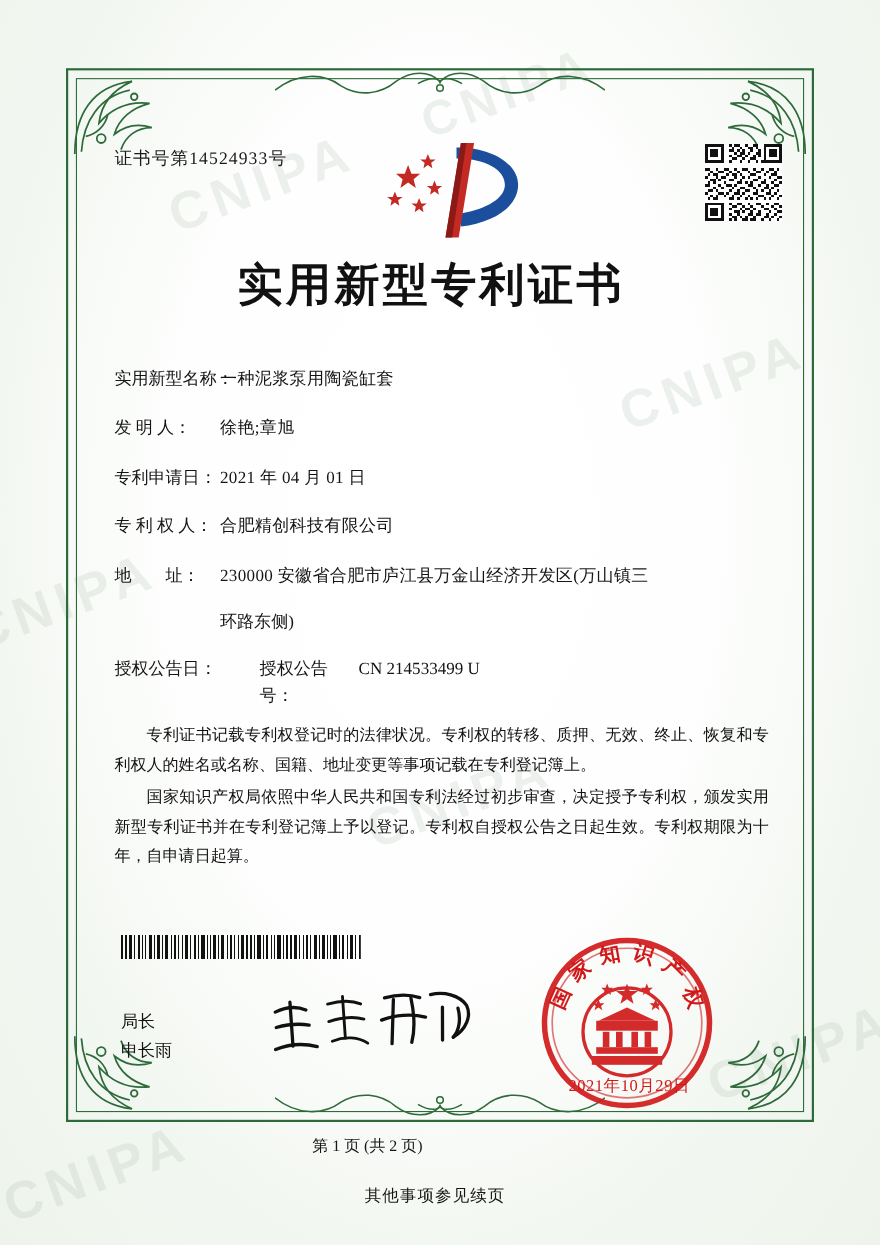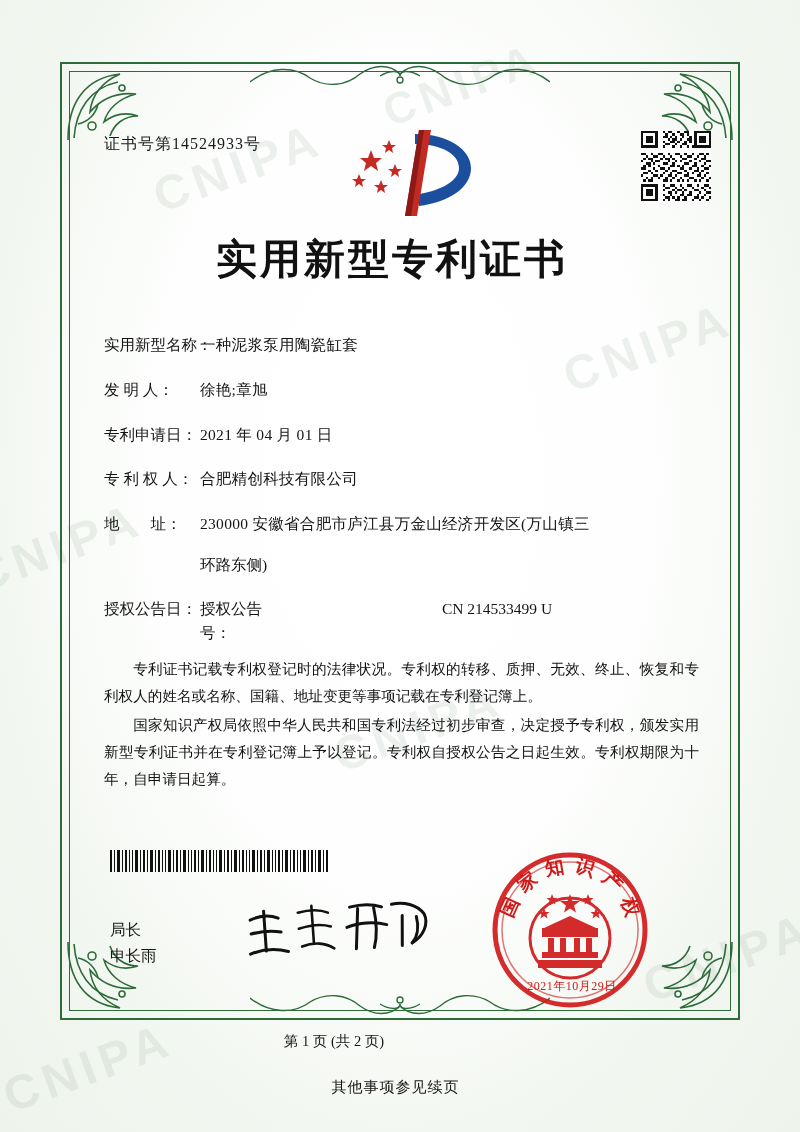--- a/index.html
+++ b/index.html
@@ -126,22 +126,23 @@
     white-space: pre;
   }
   .field-value {
     flex: 1 1 auto;
     letter-spacing: 0.3px;
   }
   .field-row.two-col .field-value { flex: 0 0 auto; width: 250px; }
   .field-label2 {
     width: 90px;
     flex: 0 0 90px;
-  }
-  .field-value2 { flex: 1 1 auto; text-align: center; }
+    margin-left: 36px;
+  }
+  .field-value2 { flex: 1 1 auto; }
   .addr-second {
     margin-left: 96px;
     margin-top: 20px;
   }
 
   
   #body-text {
     position: absolute;
     left: 104px; top: 656px;
     width: 595px;
@@ -186,21 +187,21 @@
   #official-seal {
     position: absolute;
     left: 490px; top: 850px;
     width: 160px; height: 160px;
   }
   #seal-date {
     position: absolute;
     left: 497px; top: 978px;
     width: 150px;
     text-align: center;
-    font-size: 12px;
+    font-size: 15px;
     color: #d01a1a;
     letter-spacing: 0.5px;
   }
 
   
   #page-indicator {
     position: absolute;
     left: 0; top: 1032px;
     width: 668px;
     text-align: center;

